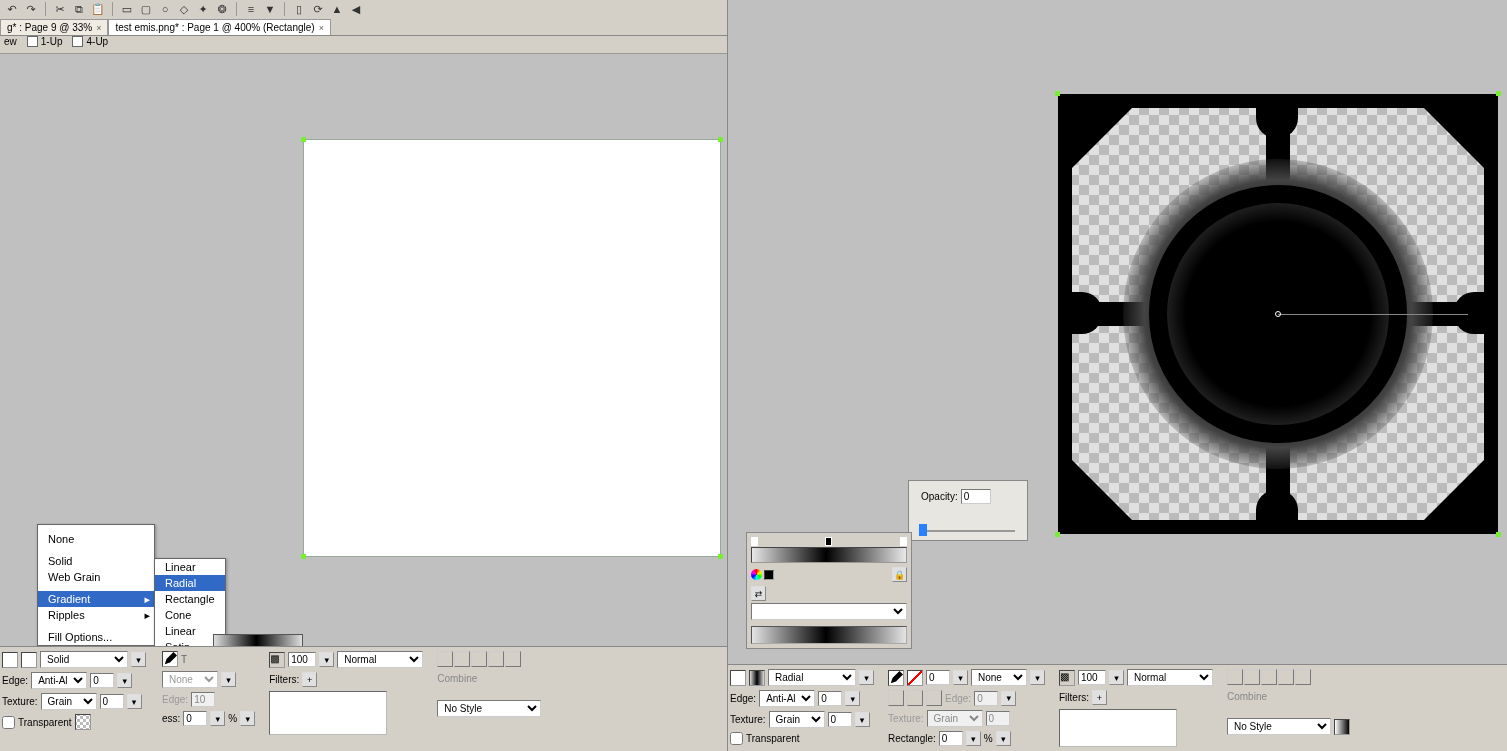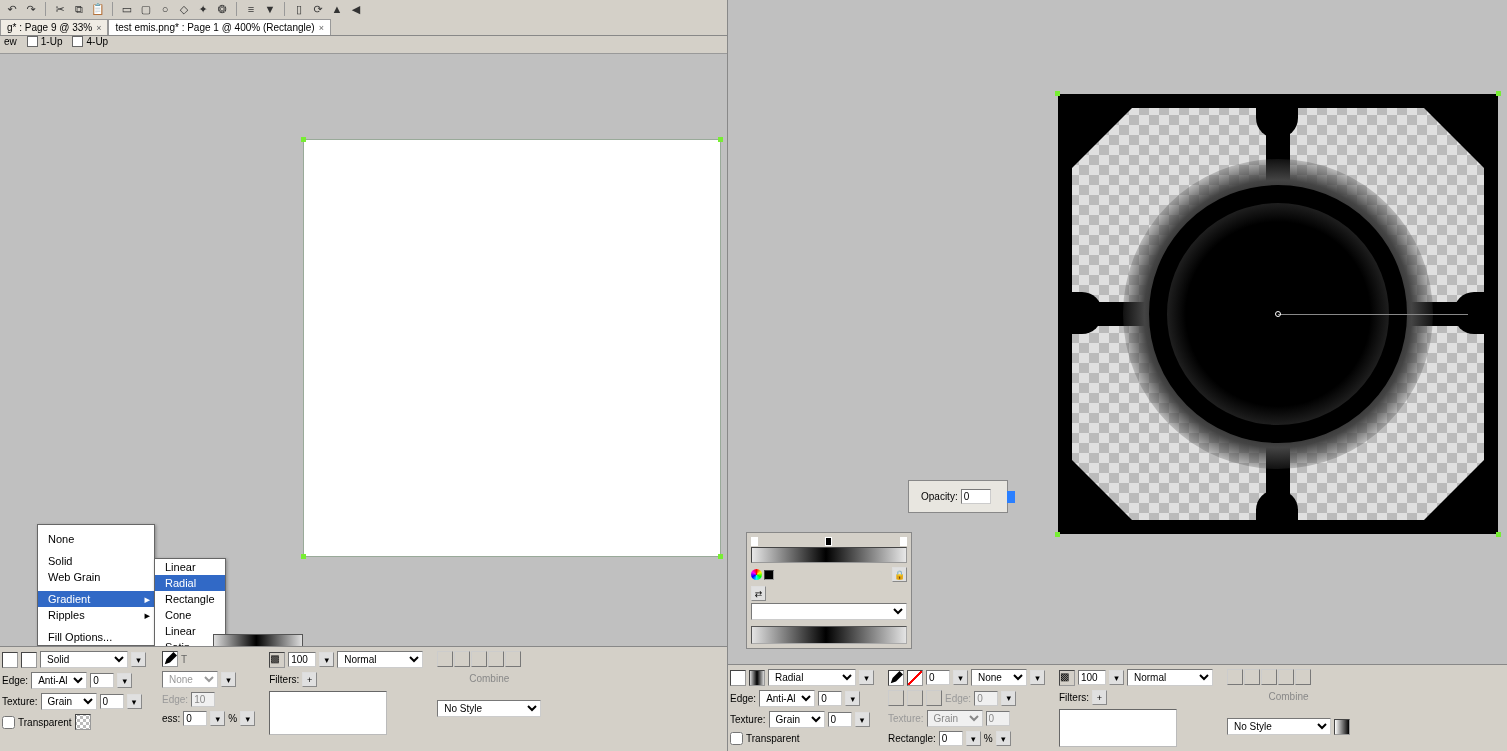--- a/index.html
+++ b/index.html
@@ -83,28 +83,28 @@
 }
 .prop-col { display:flex; flex-direction:column; gap:4px;}
 .prop-row { display:flex; align-items:center; gap:3px; font-size:10px;}
 .inp { border:1px inset #ccc; background:#fff; font-size:10px; height:15px; padding:0 2px;}
 .inp[readonly]{background:#f0f0f0;color:#888;}
 select.inp { height:17px; }
 .tiny-btn { width:15px;height:15px;border:1px outset #ddd;background:#e0e0e0;display:inline-flex;align-items:center;justify-content:center;font-size:9px;}
 .swatch-btn { width:16px;height:16px;border:1px inset #999;}
 .btn-group { display:flex; gap:1px;}
 .mode-btn{width:16px;height:16px;border:1px outset #ccc;background:#d4d0c8;}
-.combine-label{font-size:10px;color:#888;text-align:center;padding-top:2px;}
+.combine-label{font-size:10px;color:#888;text-align:left;padding-top:2px;}
 .filter-box{background:#fff;border:1px inset #bbb;width:118px;height:44px;}
 .style-combo{width:104px;}
 
 
 .opacity-popup{
   position:absolute;background:#e8e6e0;border:1px solid #888;padding:8px 12px;
-  display:flex;flex-direction:row;gap:18px;width:100px;
+  display:flex;flex-direction:column;gap:18px;width:120px;
 }
 .opacity-popup .slider-track{height:2px;background:#999;position:relative;margin-top:8px;}
 .slider-thumb{position:absolute;top:-6px;width:8px;height:12px;background:#2a7fff;left:-2px;}
 
 
 .grad-editor{
   position:absolute;background:#d4d0c8;border:1px solid #888;width:166px;padding:4px;
 }
 .grad-strip{height:16px;border:1px inset #999;position:relative;margin-bottom:2px;
   background:linear-gradient(to right,#e8e8e8,#000 48%,#e8e8e8);}

